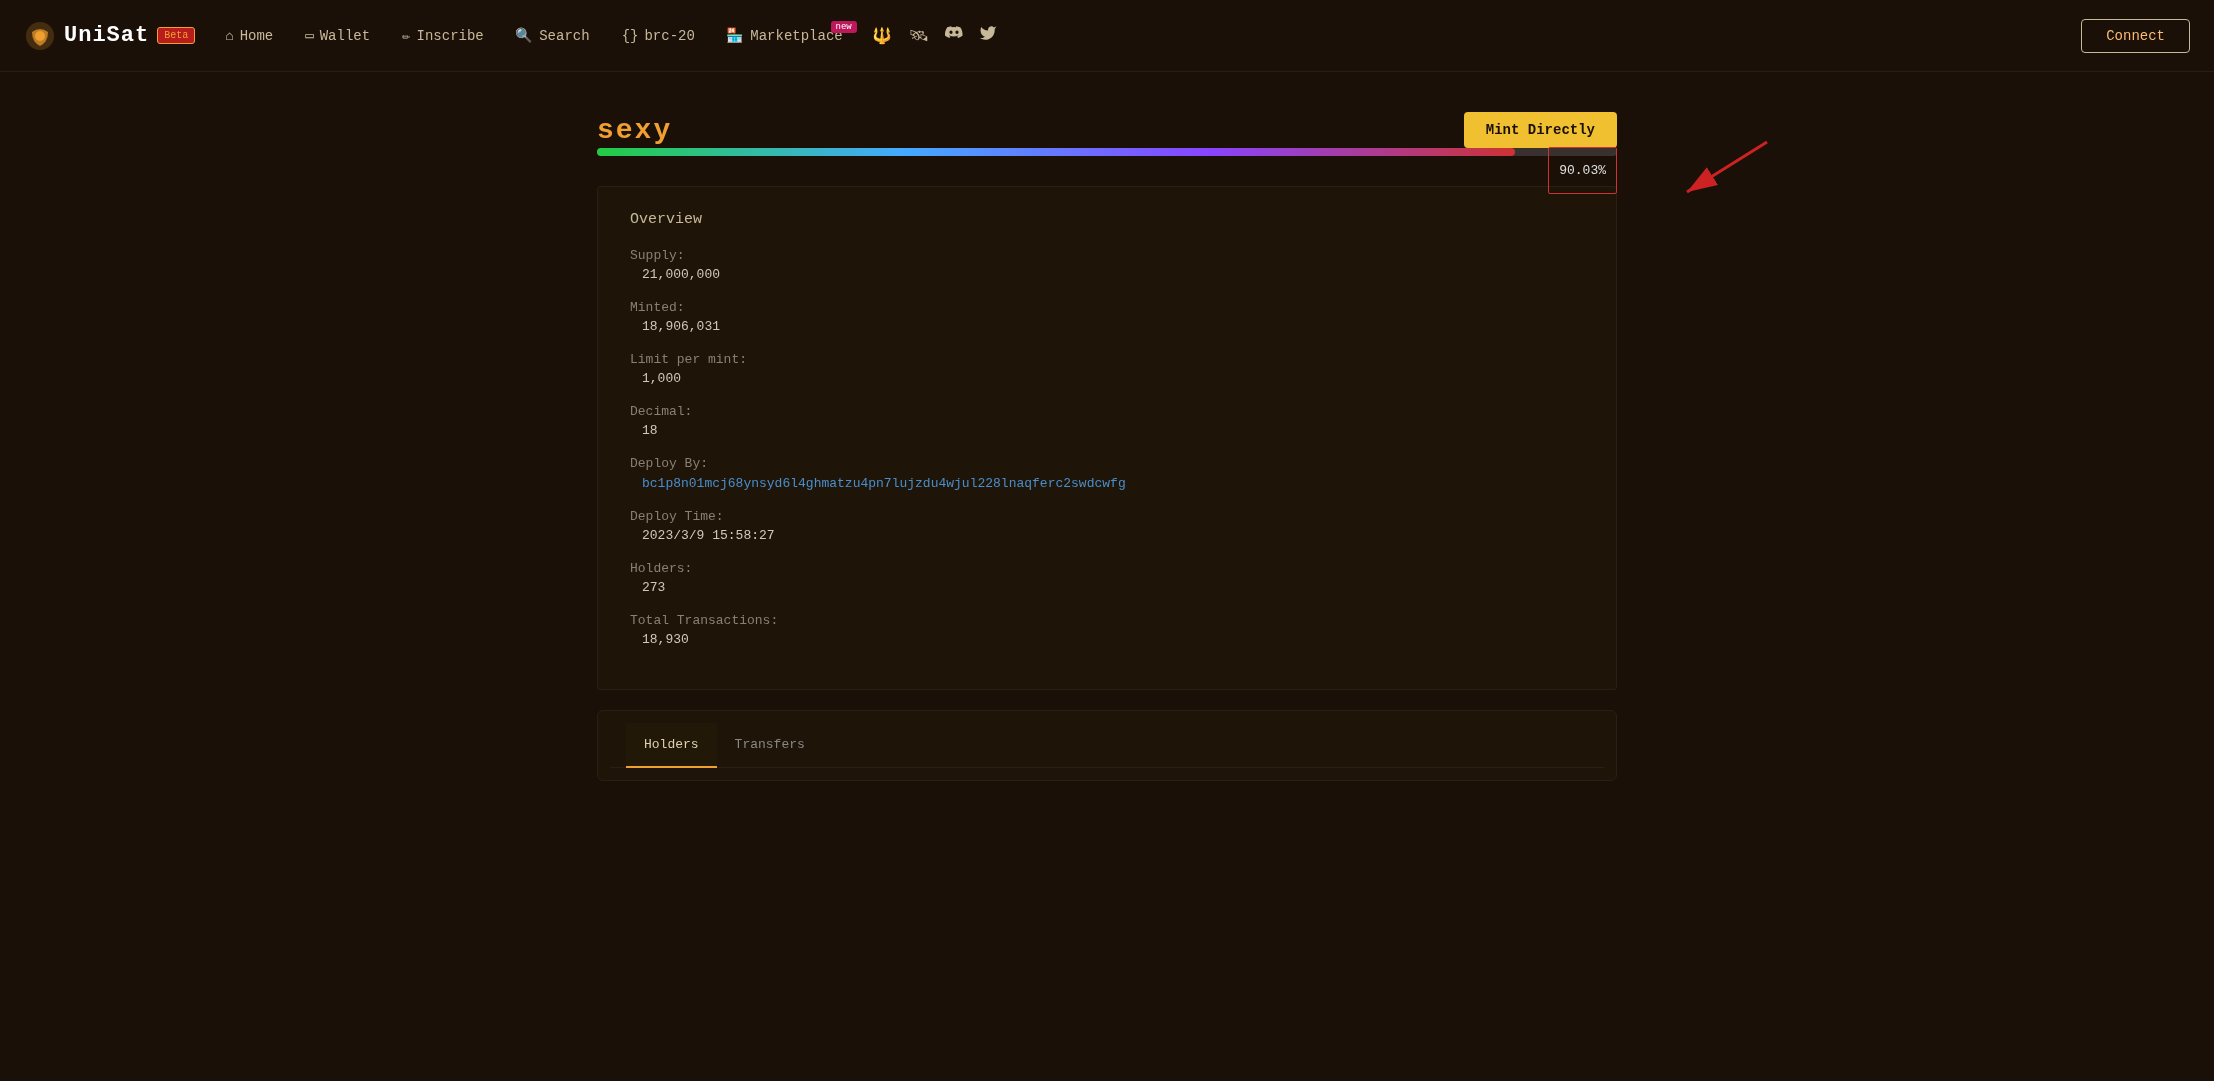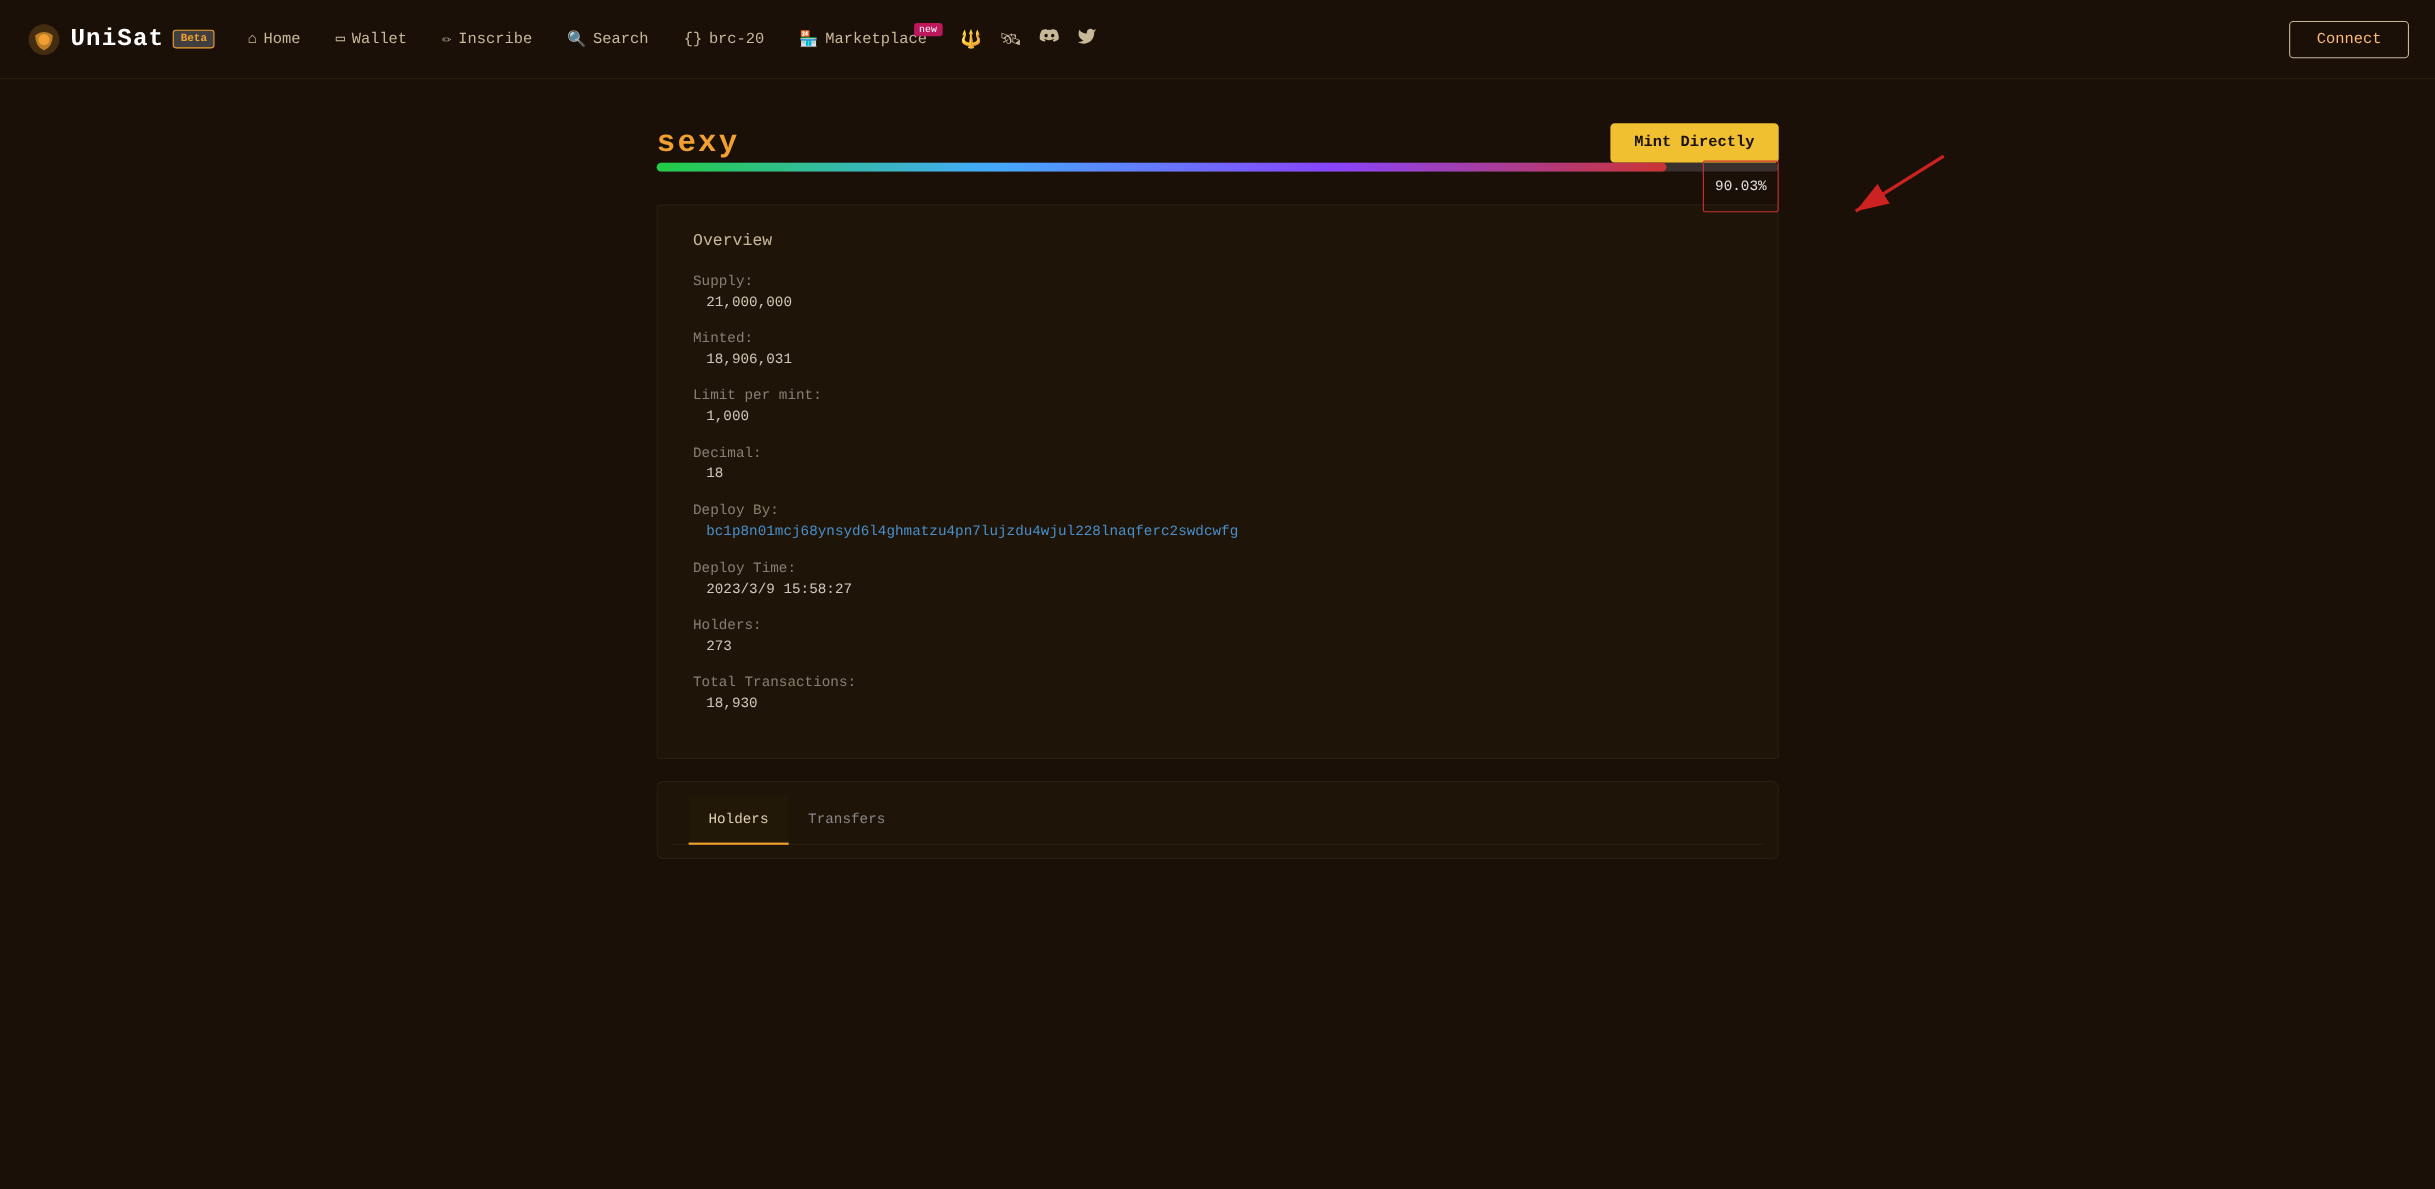--- a/index.html
+++ b/index.html
@@ -32,27 +32,27 @@
       width: 32px;
       height: 32px;
     }
     .logo-text {
       font-size: 22px;
       font-weight: bold;
       color: #fff;
       letter-spacing: 1px;
     }
     .beta-badge {
-      background: #404040;
+      background: #b91c1c;
       color: #f0a030;
       font-size: 10px;
       padding: 2px 6px;
       border-radius: 3px;
       border: 1px solid #f0a030;
-      font-weight: bold;
+      font-weight: normal;
     }
     .nav-links {
       display: flex;
       align-items: center;
       gap: 4px;
       flex: 1;
     }
     .nav-link {
       display: flex;
       align-items: center;

